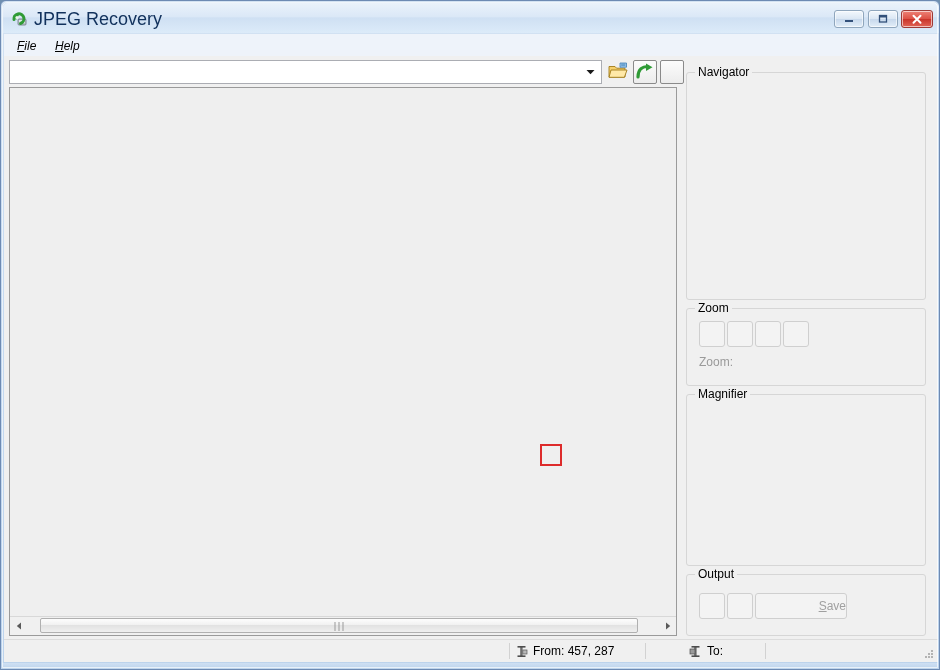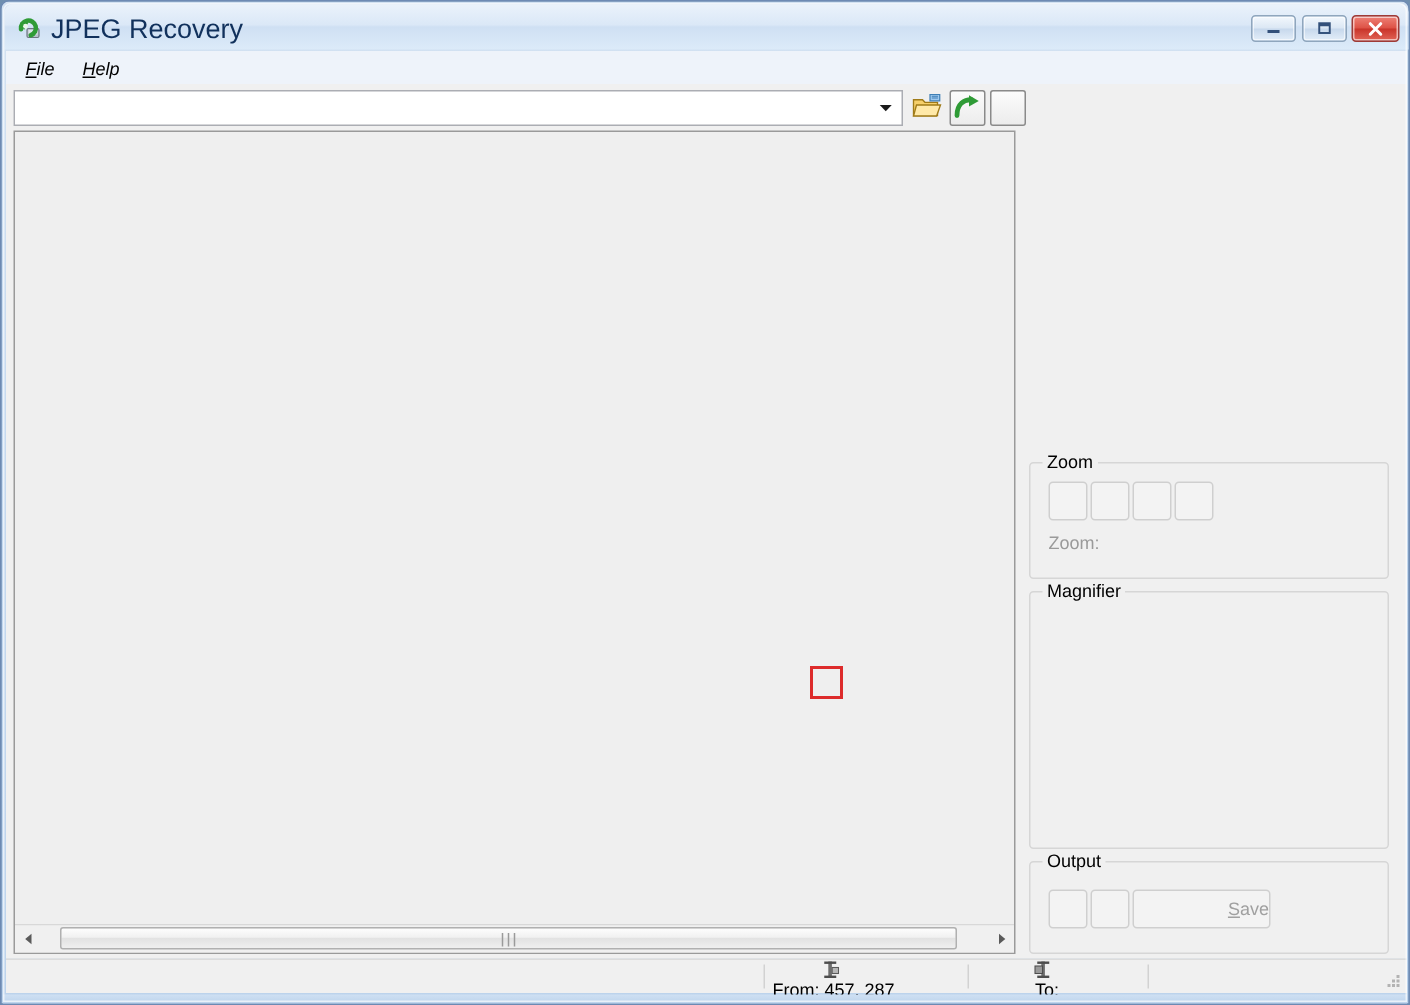--- a/index.html
+++ b/index.html
@@ -270,21 +270,20 @@
     left: 3px; top: 638px;
     width: 934px; height: 22px;
     background: #f0f0f0;
     border-top: 1px solid #dcdcdc;
   }
   .status-cell {
     position: absolute; top: 0; height: 22px;
     display: flex; align-items: center;
     font-size: 12px; color: #000;
     white-space: nowrap;
-    flex-direction: column;
   }
   .status-sep {
     position: absolute; top: 3px; width: 1px; height: 16px;
     background: #d2d2d2;
   }
   .status-icon { margin-right: 5px; display: flex; align-items: center; }
   #grip {
     position: absolute; right: 3px; bottom: 2px;
     width: 12px; height: 12px;
   }
@@ -412,20 +411,23 @@
               </svg>
           </span>
         </div>
       </div>
     </div>
 
     <div id="splitter"></div>
 
     <div id="right-panel">
 
+      <div class="groupbox" id="gb-navigator">
+        <span class="gb-title">Navigator</span>
+      </div>
 
       <div class="groupbox" id="gb-zoom">
         <span class="gb-title">Zoom</span>
         <div class="sqbtn" style="left:12px; top:12px;"></div>
         <div class="sqbtn" style="left:40px; top:12px;"></div>
         <div class="sqbtn" style="left:68px; top:12px;"></div>
         <div class="sqbtn" style="left:96px; top:12px;"></div>
         <span id="zoom-label">Zoom:</span>
       </div>
 

